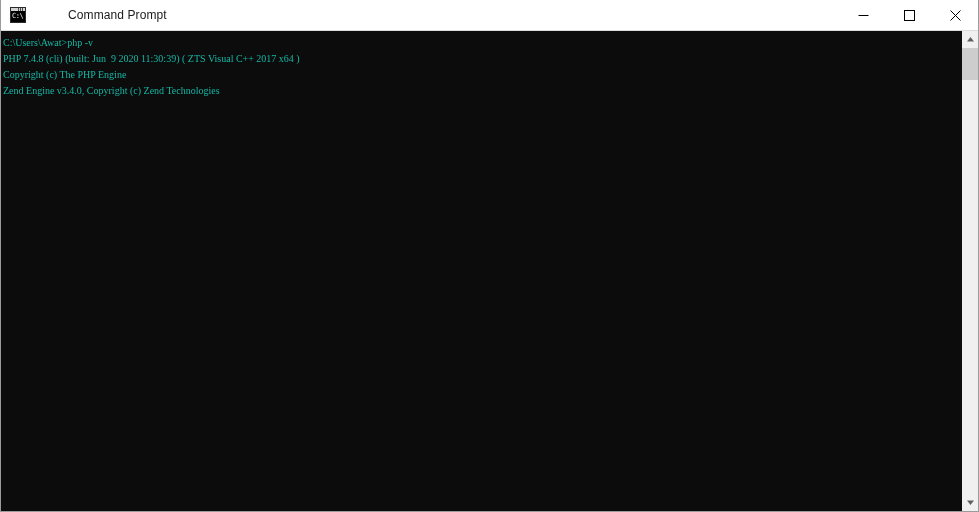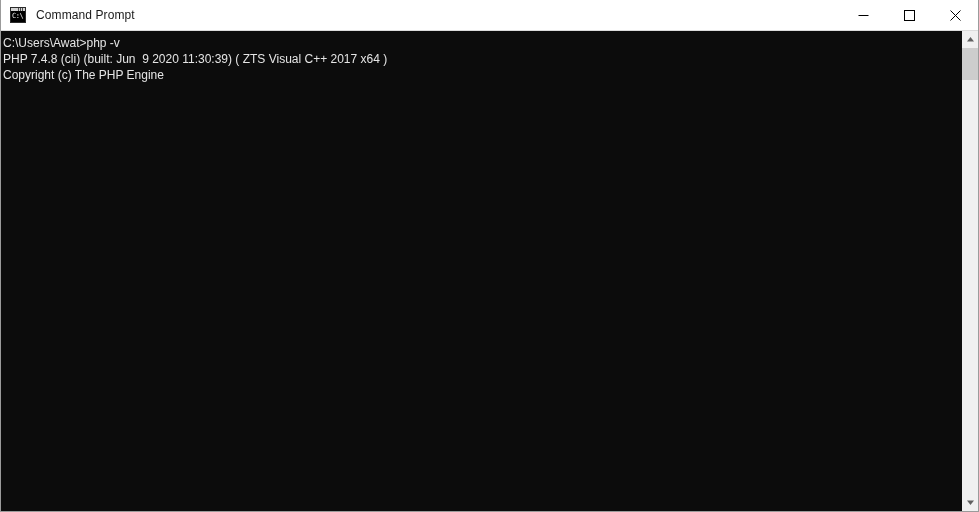--- a/index.html
+++ b/index.html
@@ -90,20 +90,21 @@
     box-sizing: border-box;
     overflow: hidden;
   }
 
   #titlebar-text {
     font-size: 12px;
     color: #1a1a1a;
     letter-spacing: 0.1px;
     white-space: nowrap;
     user-select: none;
+    margin-left: 32px;
   }
 
   #window-controls {
     position: absolute;
     right: 0;
     top: 0;
     height: 30px;
     display: flex;
     align-items: stretch;
   }
@@ -134,24 +135,24 @@
   #console {
     flex: 1 1 auto;
     min-width: 0;
     background: #0c0c0c;
     padding: 4px 0 0 2px;
     box-sizing: border-box;
     overflow: hidden;
   }
 
   #console-lines {
-    font-family: Liberation Sans, sans-serif;
-    font-size: 12px;
+    font-family: Liberation Serif, serif;
+    font-size: 10px;
     line-height: 16px;
-    color: #e5e5e5;
+    color: #14b8a6;
     white-space: pre;
     letter-spacing: 0px;
   }
   .cline {
     height: 16px;
     white-space: pre;
   }
 
   
   #scrollbar {
@@ -222,21 +223,21 @@
           <line class="glyph-stroke" x1="10.5" y1="0.5" x2="0.5" y2="10.5"></line>
         </svg>
       </div>
     </div>
 
   </div>
 
   <div id="body-area">
 
     <div id="console">
-      <div id="console-lines"><div class="cline">C:\Users\Awat&gt;php -v</div><div class="cline">PHP 7.4.8 (cli) (built: Jun  9 2020 11:30:39) ( ZTS Visual C++ 2017 x64 )</div><div class="cline">Copyright (c) The PHP Engine</div><div class="cline">&nbsp;</div></div>
+      <div id="console-lines"><div class="cline">C:\Users\Awat&gt;php -v</div><div class="cline">PHP 7.4.8 (cli) (built: Jun  9 2020 11:30:39) ( ZTS Visual C++ 2017 x64 )</div><div class="cline">Copyright (c) The PHP Engine</div><div class="cline">Zend Engine v3.4.0, Copyright (c) Zend Technologies</div><div class="cline">&nbsp;</div></div>
     </div>
 
     <div id="scrollbar">
       <div class="sb-arrow">
         <svg width="9" height="7" viewBox="0 0 9 7">
           <polygon points="4.5,1 8,5.5 1,5.5"></polygon>
         </svg>
       </div>
       <div id="sb-track">
         <div id="sb-thumb"></div>

